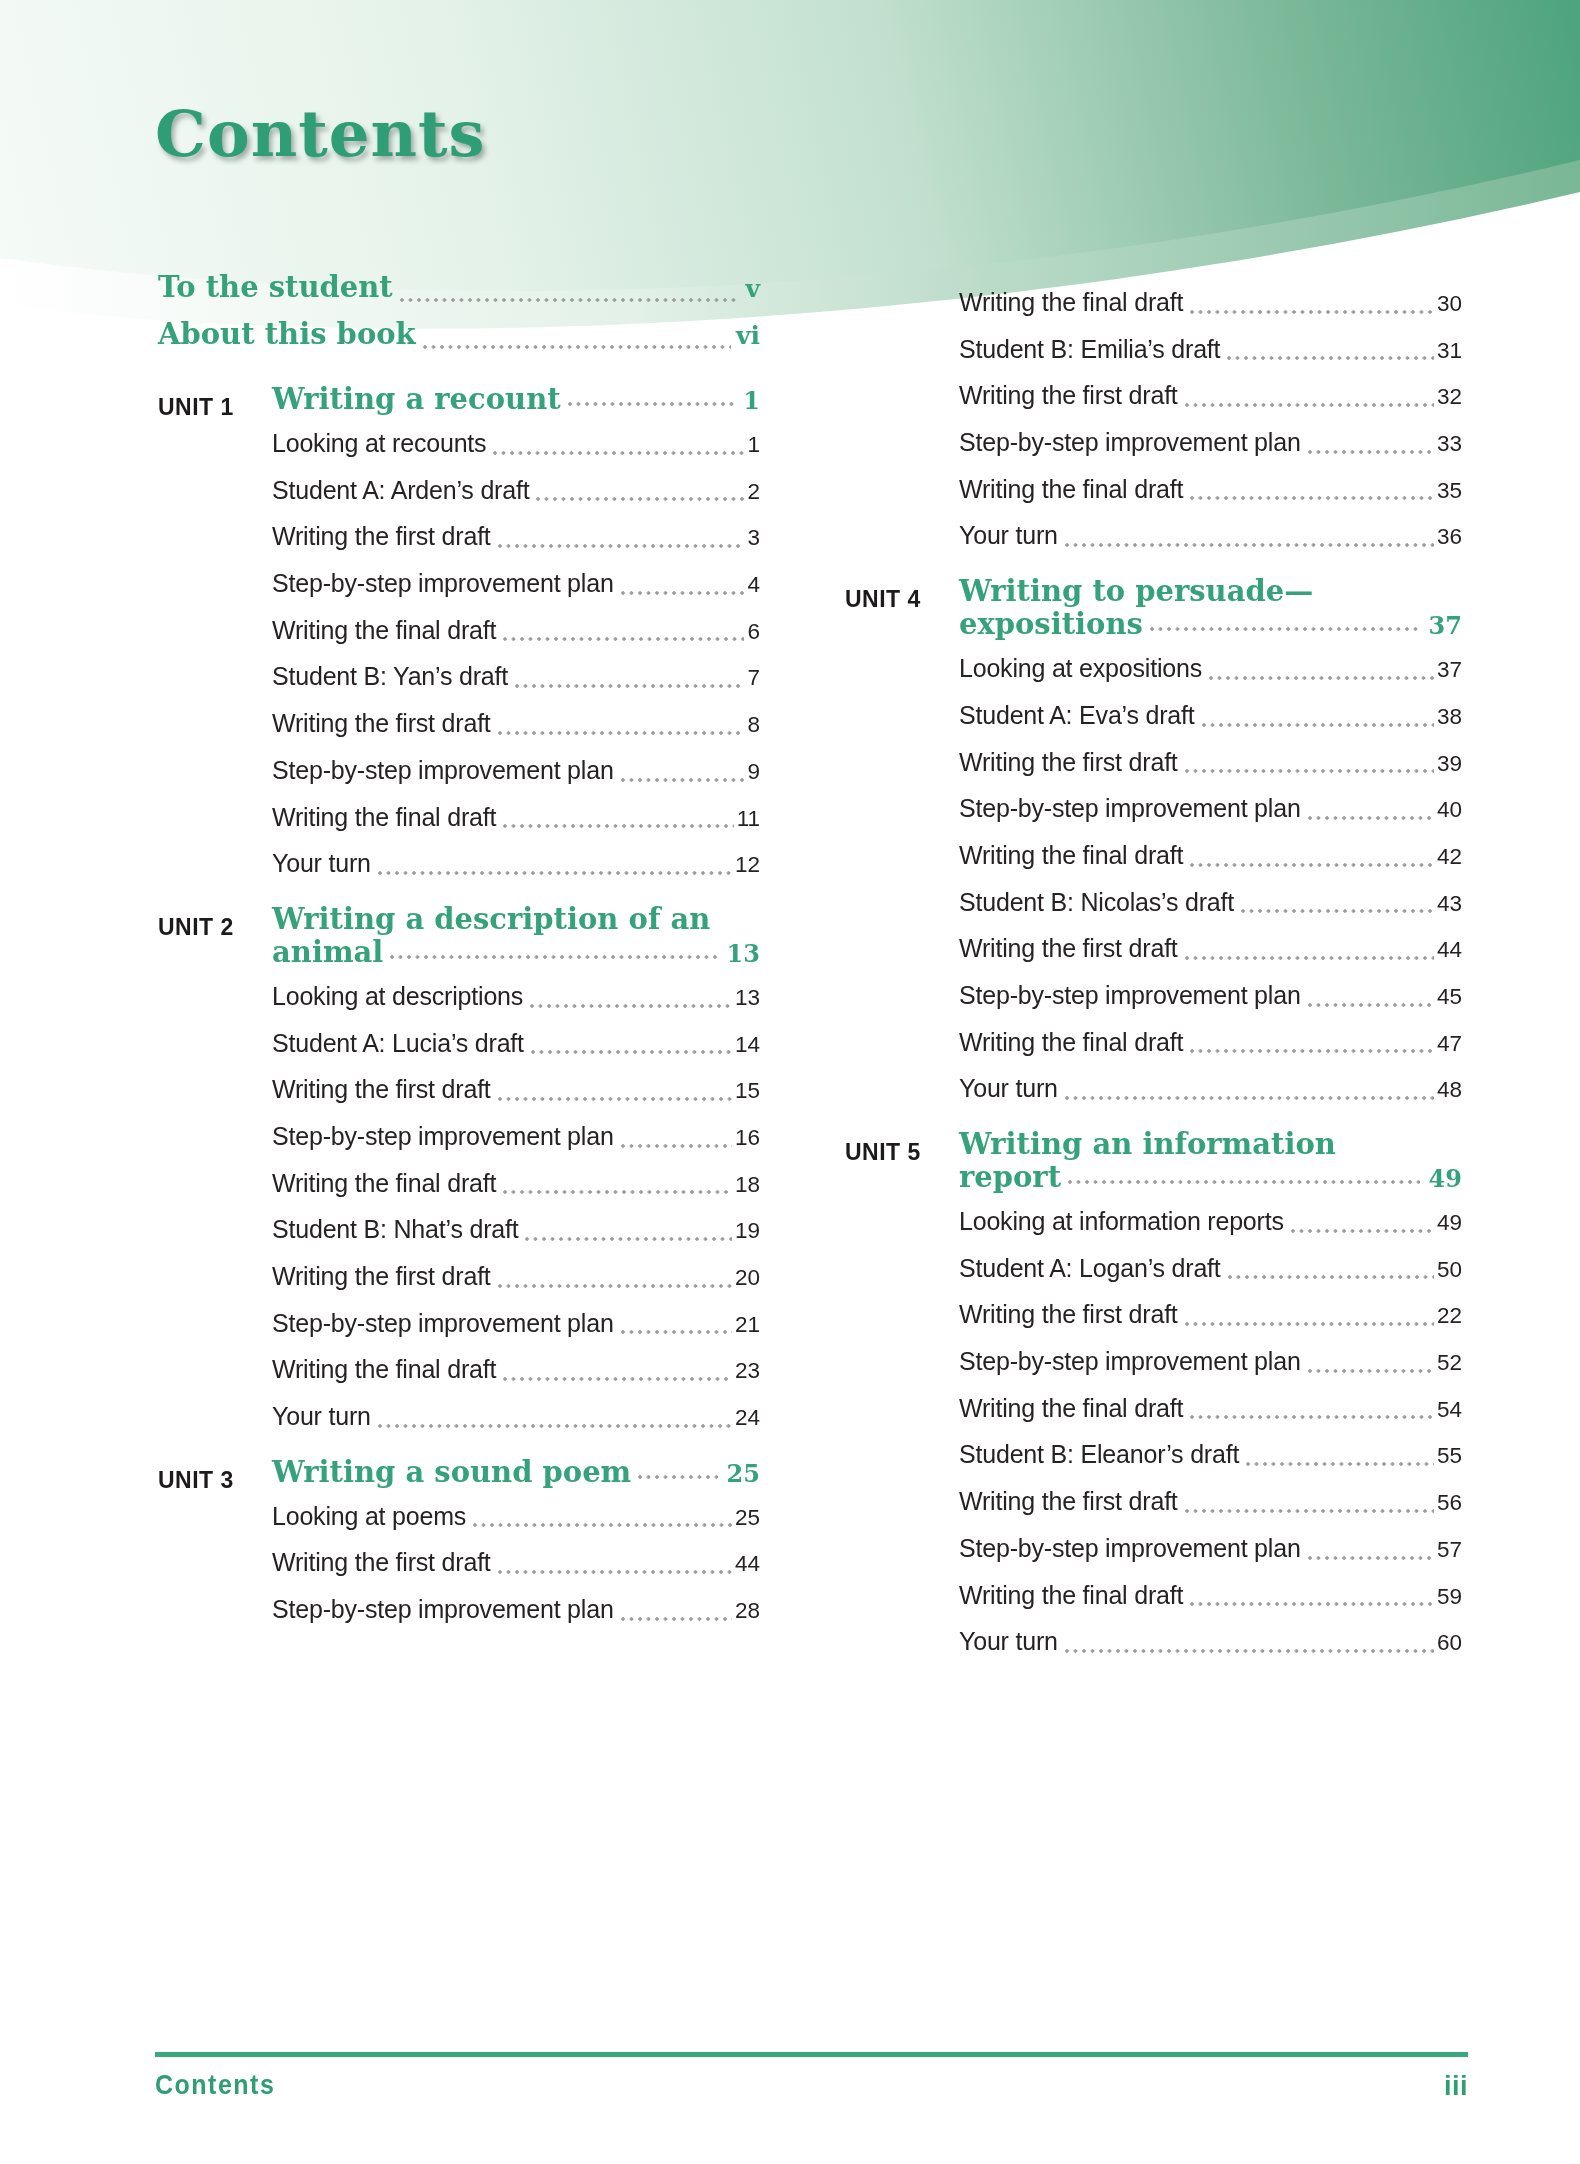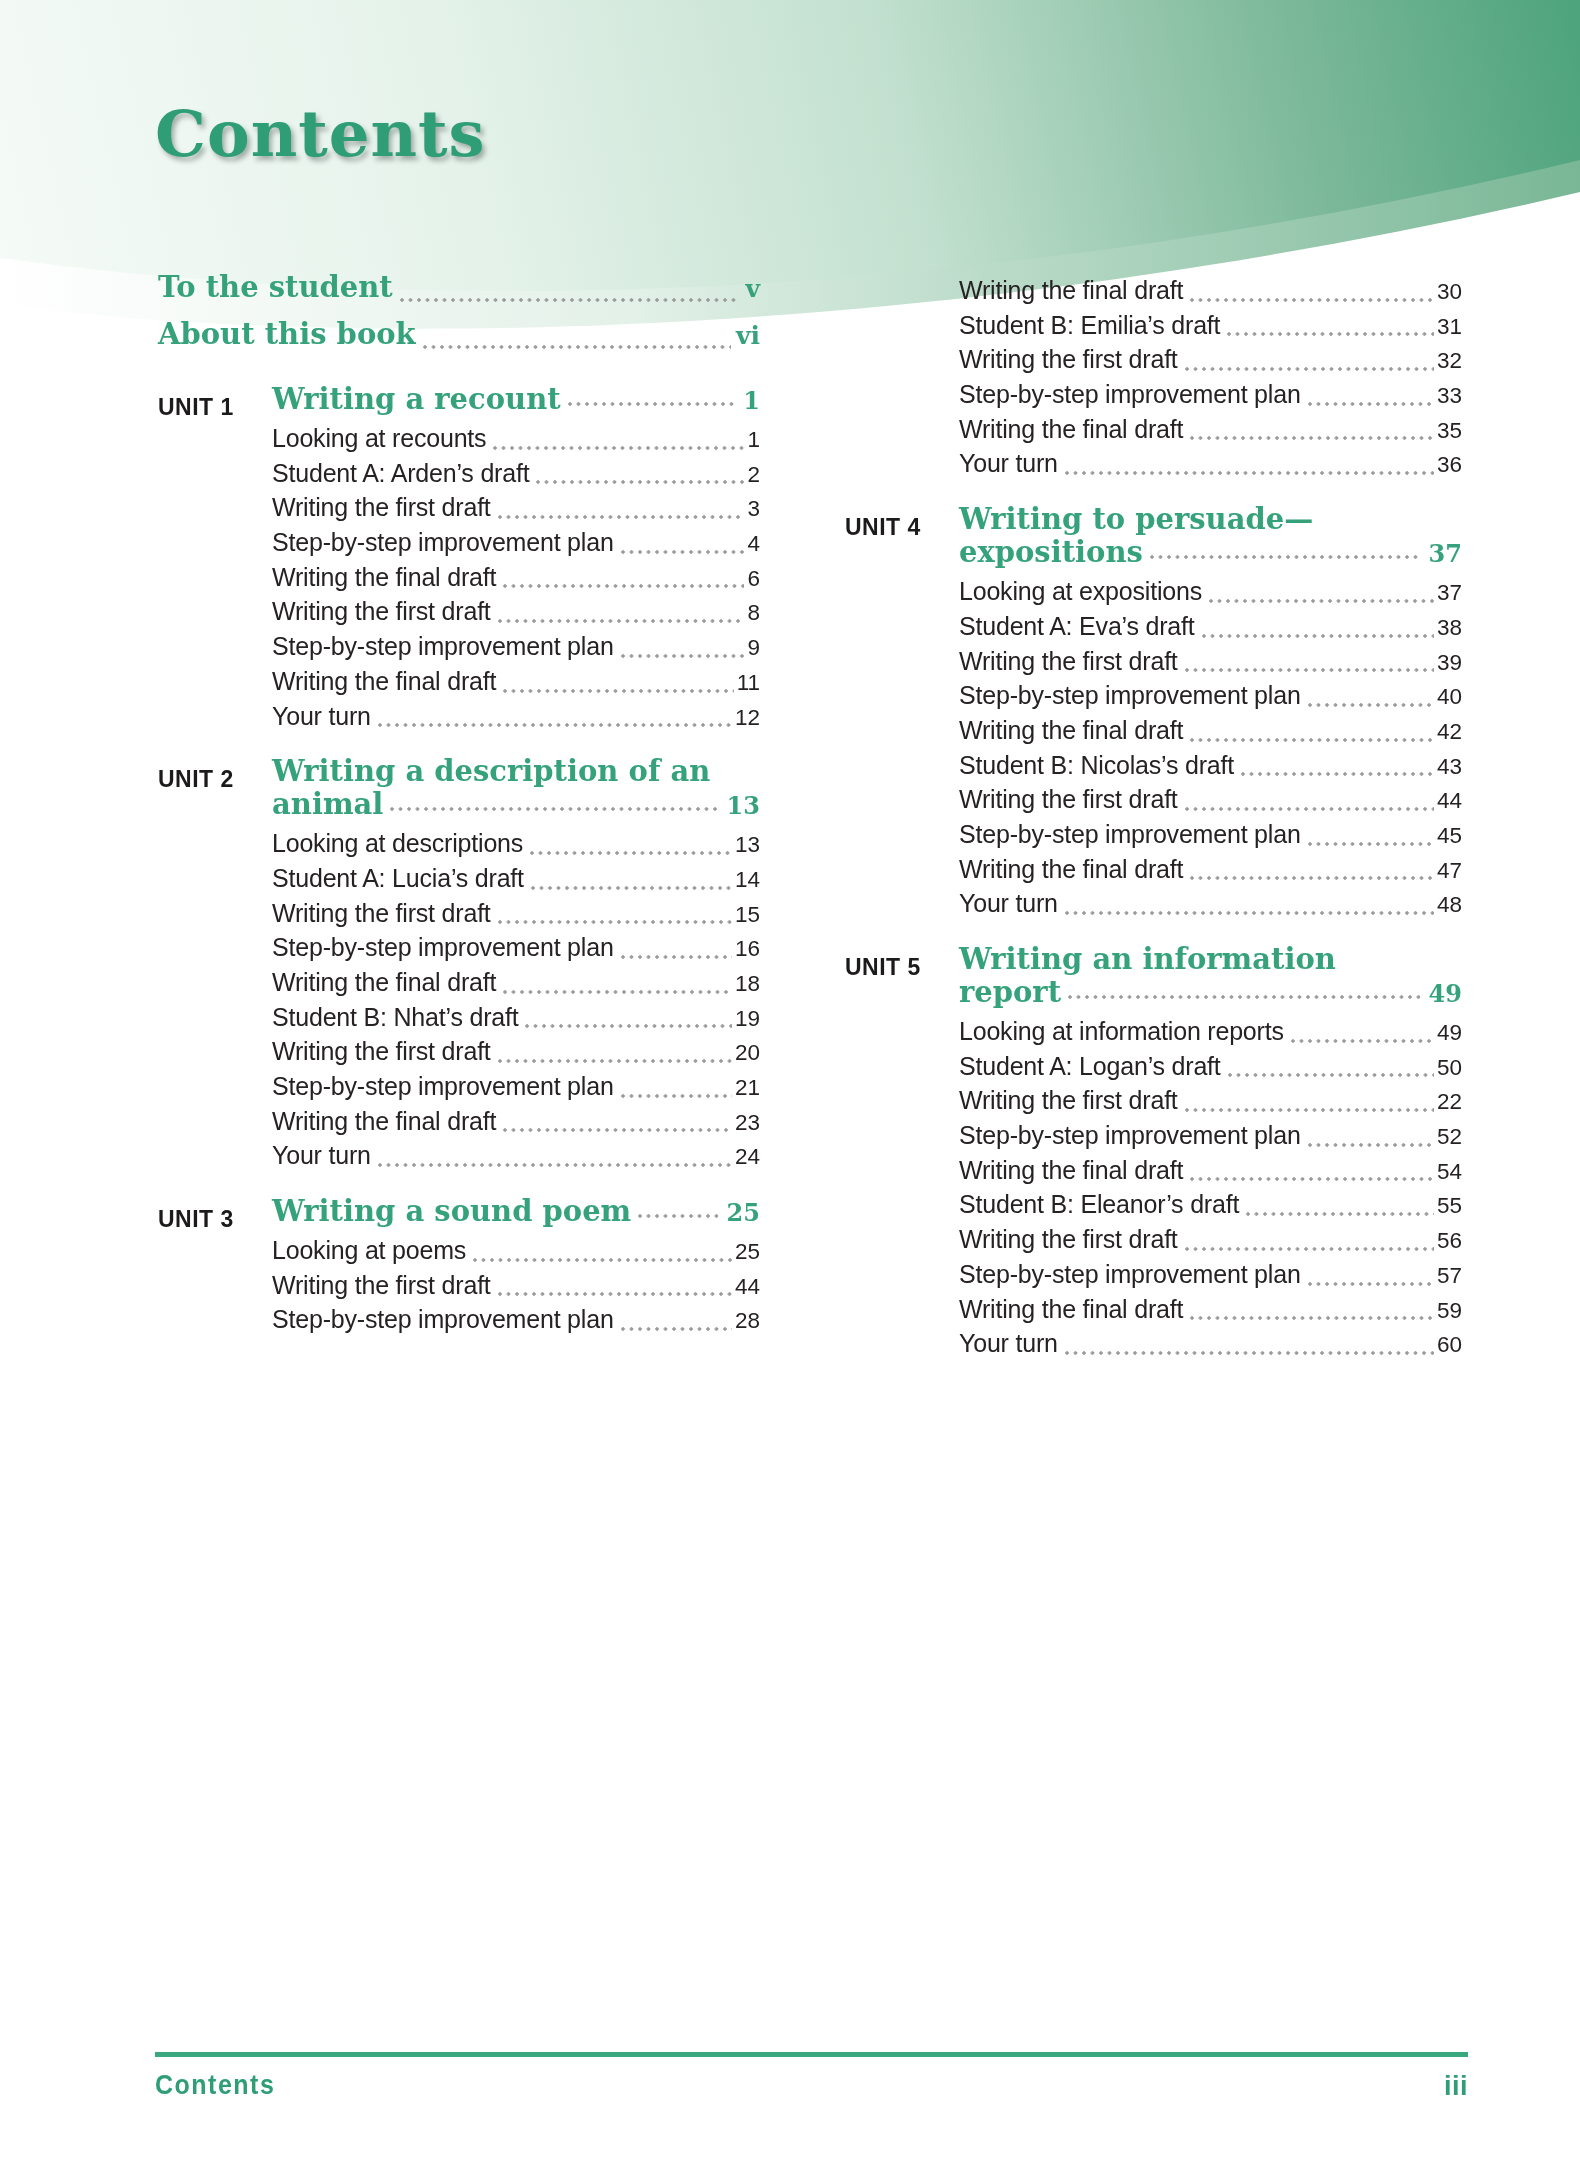--- a/index.html
+++ b/index.html
@@ -56,20 +56,21 @@
     font-size:24px; color:#35a27c; margin-left:6px;
     font-family:"DejaVu Serif", serif; font-weight:bold;
   }
 
   .entry {
     display:flex; align-items:baseline;
     height:34.7px;
     font-family:"Liberation Sans", sans-serif;
     font-size:25px; color:#262224;
     letter-spacing:-0.2px;
+    margin-top:12px;
   }
   .e-page { font-size:22.5px; color:#262224; letter-spacing:0; }
 
   
   .dots {
     flex:1 1 auto; align-self:stretch; min-width:18px;
     margin:0 3px 0 7px;
     background-image: radial-gradient(circle at 2px 2px, #9b9b9b 1.5px, rgba(0,0,0,0) 1.9px);
     background-size: 8.5px 4px;
     background-repeat: repeat-x;
@@ -168,20 +169,25 @@
     <span class="dots"></span>
     <span class="e-page">4</span>
   </div>
 
   <div class="entry">
     <span class="e-label">Writing the final draft</span>
     <span class="dots"></span>
     <span class="e-page">6</span>
   </div>
 
+  <div class="entry">
+    <span class="e-label">Student B: Yan’s draft</span>
+    <span class="dots"></span>
+    <span class="e-page">7</span>
+  </div>
 
   <div class="entry">
     <span class="e-label">Writing the first draft</span>
     <span class="dots"></span>
     <span class="e-page">8</span>
   </div>
 
   <div class="entry">
     <span class="e-label">Step-by-step improvement plan</span>
     <span class="dots"></span>

